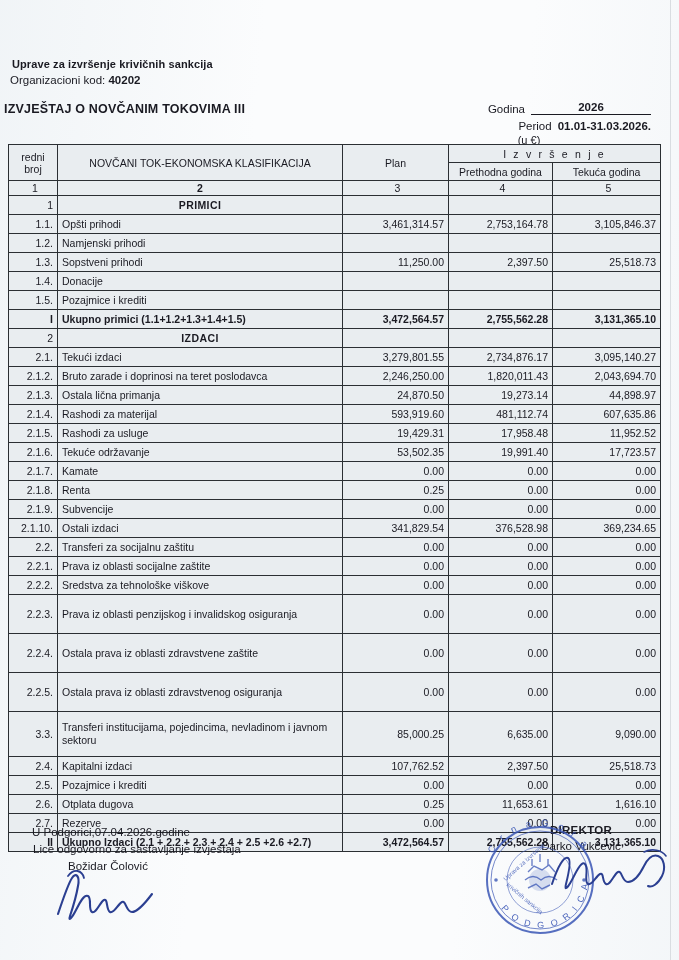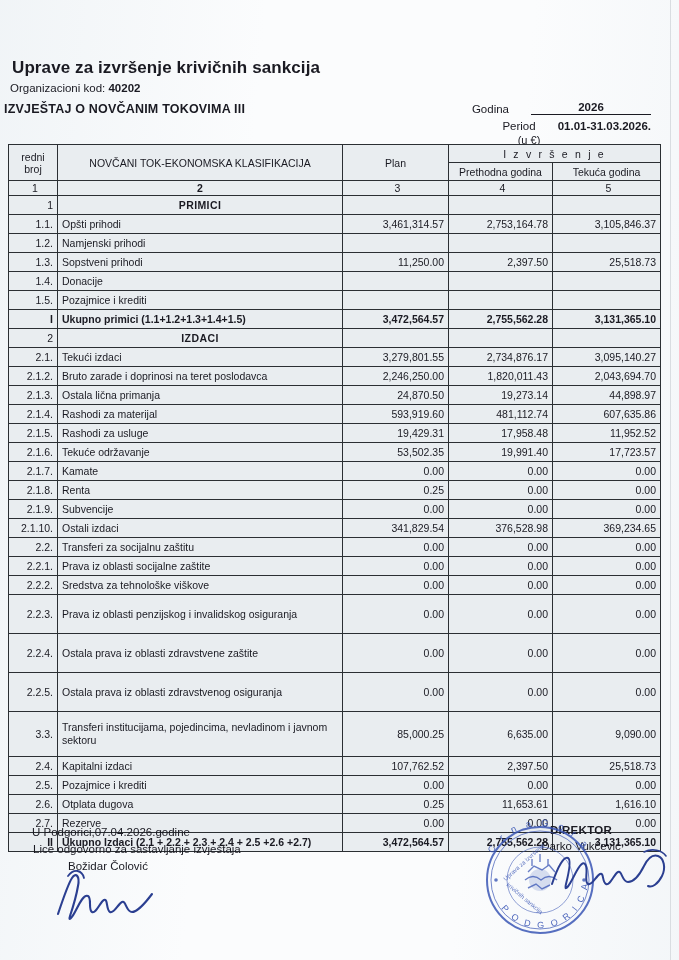--- a/index.html
+++ b/index.html
@@ -17,27 +17,27 @@
     background:#d9dde1;
   }
   .scan-tint{
     position:absolute;inset:0;
     background:linear-gradient(95deg,rgba(232,238,242,.55) 0%,rgba(255,255,255,0) 35%,rgba(255,255,255,0) 70%,rgba(234,239,243,.45) 100%);
     pointer-events:none;
   }
 
   
   .hdr{position:absolute;left:8px;top:58px;width:460px;}
-  .hdr .org{font-size:17px;font-weight:bold;letter-spacing:.1px;margin:0 0 4px 4px;}
+  .hdr .org{font-size:11px;font-weight:bold;letter-spacing:.1px;margin:0 0 4px 4px;}
   .hdr .orgkod{font-size:11.5px;margin:0 0 0 2px;}
   .hdr .orgkod b{font-weight:bold;}
   .title{position:absolute;left:4px;top:102px;font-size:12.5px;font-weight:bold;letter-spacing:.2px;}
 
   .rightmeta{position:absolute;right:28px;top:100px;width:210px;font-size:11.5px;text-align:left;}
-  .rightmeta .line{display:flex;align-items:flex-end;justify-content:flex-end;gap:22px;height:15px;}
+  .rightmeta .line{display:flex;align-items:flex-end;justify-content:flex-end;gap:6px;height:15px;}
   .rightmeta .lbl{white-space:nowrap;}
   .rightmeta .val{font-weight:bold;}
   .rightmeta .rule{
     display:inline-block;width:120px;border-bottom:1.3px solid #1a1a22;
     text-align:center;font-weight:bold;line-height:13px;
   }
   .rightmeta .eur{text-align:center;margin-top:2px;padding-right:34px;font-size:11px;}
 
   
   table.fin{

